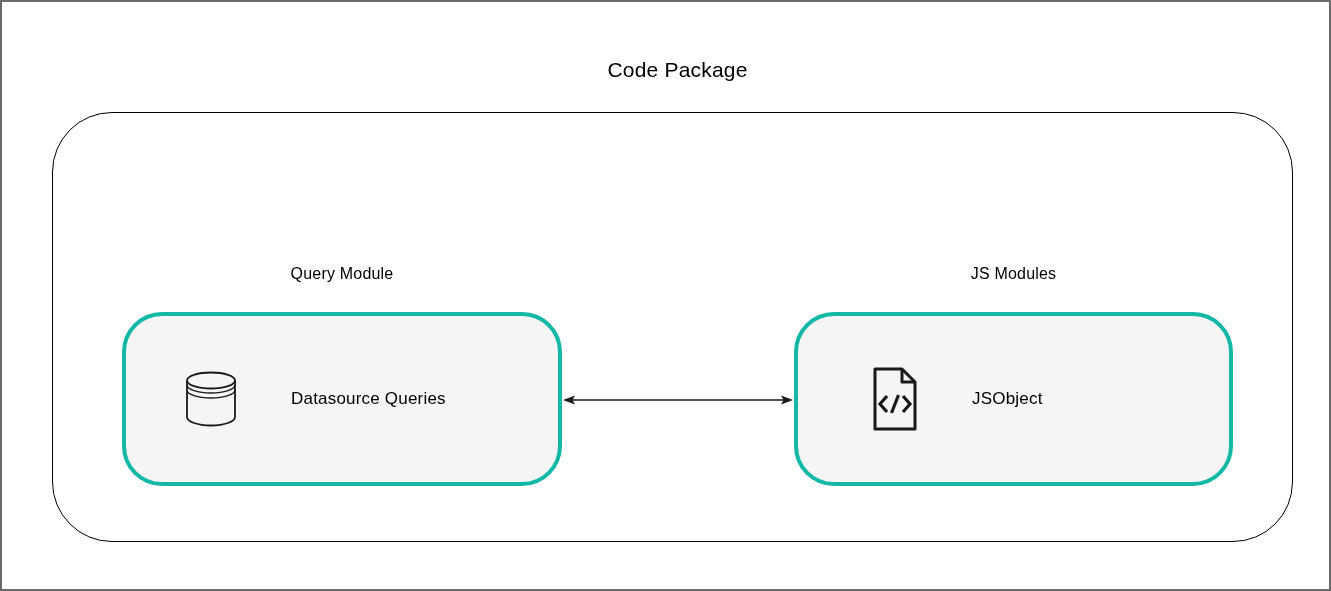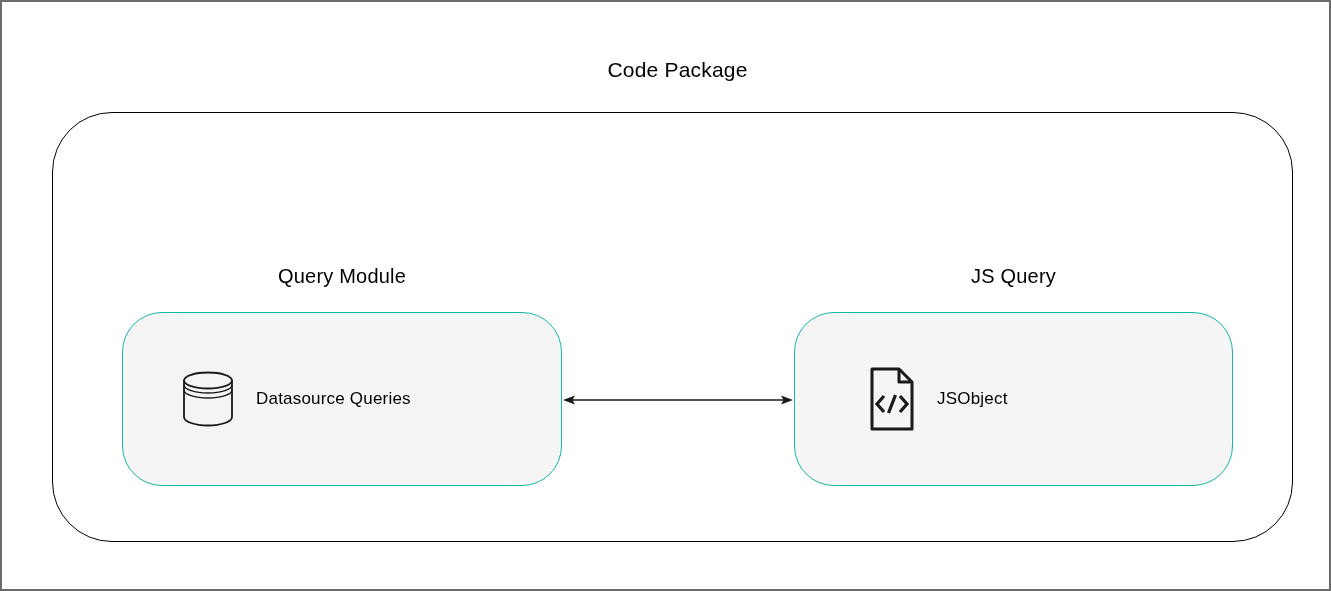--- a/index.html
+++ b/index.html
@@ -35,36 +35,37 @@
     width: 1241px;
     height: 430px;
     box-sizing: border-box;
     border: 1px solid #000000;
     border-radius: 60px;
     background: #ffffff;
   }
   .module-label {
     position: absolute;
     text-align: center;
-    font-size: 20px;
+    font-size: 16px;
     letter-spacing: 0.2px;
     color: #000000;
   }
   .label-query { left: 120px; width: 440px; top: 263px; }
   .label-js    { left: 792px; width: 439px; top: 263px; }
   .module-box {
     position: absolute;
     top: 310px;
     height: 174px;
     box-sizing: border-box;
     background: #f5f5f5;
-    border: 1px solid #14b8a6;
+    border: 4px solid #14b8a6;
     border-radius: 40px;
     display: flex;
     align-items: center;
+    gap: 32px;
   }
   .box-query { left: 120px; width: 440px; padding-left: 58px; }
   .box-js    { left: 792px; width: 439px; padding-left: 72px; }
   .box-query .icon { margin-right: 21px; }
   .box-js .icon    { margin-right: 20px; }
   .icon {
     display: inline-flex;
     align-items: center;
     justify-content: center;
     flex: 0 0 auto;
@@ -97,21 +98,21 @@
 <body>
 
 <div class="canvas">
 
   <div class="diagram-title">Code Package</div>
 
   <div class="package"></div>
 
   <div class="module-label label-query">Query Module</div>
 
-  <div class="module-label label-js">JS Query</div>
+  <div class="module-label label-js">JS Modules</div>
 
   <div class="module-box box-query">
     <span class="icon">
       <svg width="54" height="58" viewBox="0 0 54 58" aria-hidden="true">
         <path d="M3 10.5 V 47 A 24 8.5 0 0 0 51 47 V 10.5" fill="none" stroke="#1a1a1a" stroke-width="1.8"></path>
         <ellipse cx="27" cy="10.5" rx="24" ry="8" fill="none" stroke="#1a1a1a" stroke-width="1.8"></ellipse>
         <path d="M3 15 A 24 8 0 0 0 51 15" fill="none" stroke="#1a1a1a" stroke-width="1.4"></path>
         <path d="M3 20 A 24 8 0 0 0 51 20" fill="none" stroke="#1a1a1a" stroke-width="1.4"></path>
       </svg>
     </span>

